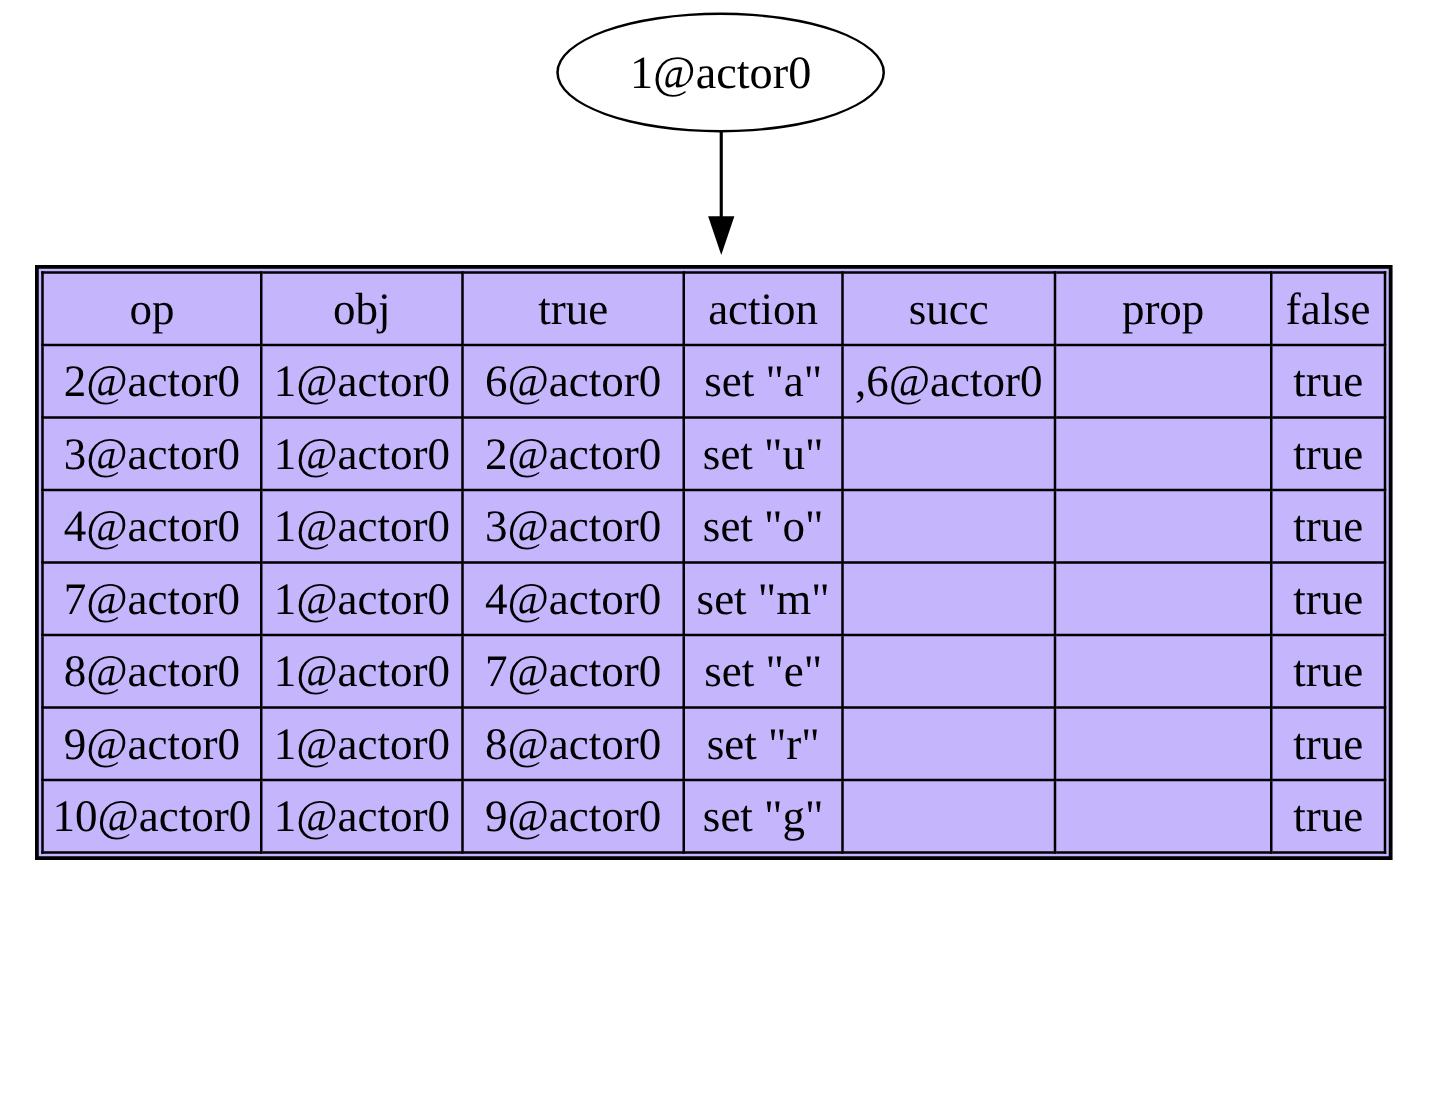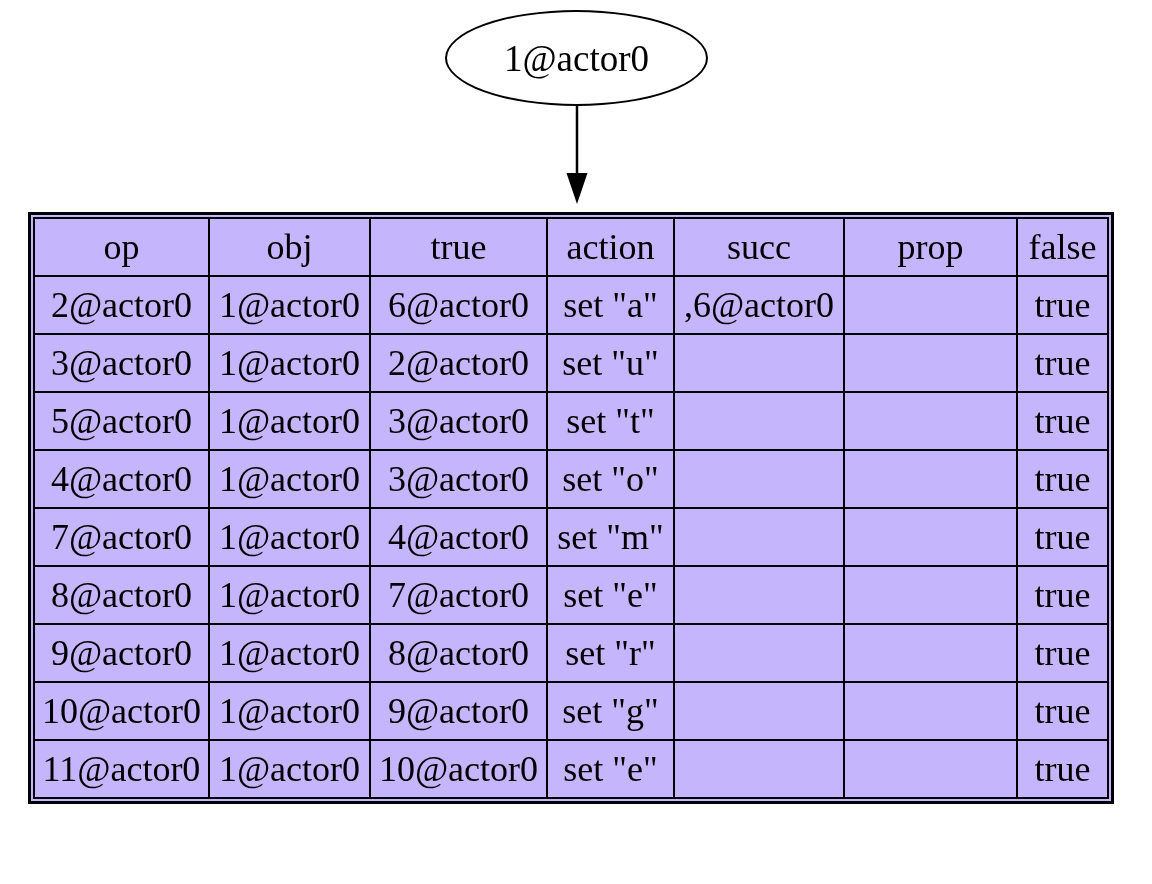--- a/index.html
+++ b/index.html
@@ -123,29 +123,20 @@
           <tr>
             <td>3@actor0</td>
             <td>1@actor0</td>
             <td>2@actor0</td>
             <td>set "u"</td>
             <td></td>
             <td></td>
             <td>true</td>
           </tr>
           <tr>
-            <td>5@actor0</td>
-            <td>1@actor0</td>
-            <td>3@actor0</td>
-            <td>set "t"</td>
-            <td></td>
-            <td></td>
-            <td>true</td>
-          </tr>
-          <tr>
             <td>4@actor0</td>
             <td>1@actor0</td>
             <td>3@actor0</td>
             <td>set "o"</td>
             <td></td>
             <td></td>
             <td>true</td>
           </tr>
           <tr>
             <td>7@actor0</td>
@@ -176,26 +167,17 @@
           </tr>
           <tr>
             <td>10@actor0</td>
             <td>1@actor0</td>
             <td>9@actor0</td>
             <td>set "g"</td>
             <td></td>
             <td></td>
             <td>true</td>
           </tr>
-          <tr>
-            <td>11@actor0</td>
-            <td>1@actor0</td>
-            <td>10@actor0</td>
-            <td>set "e"</td>
-            <td></td>
-            <td></td>
-            <td>true</td>
-          </tr>
         </tbody>
     </table>
   </div>
 
 </div>
 
 </body></html>

